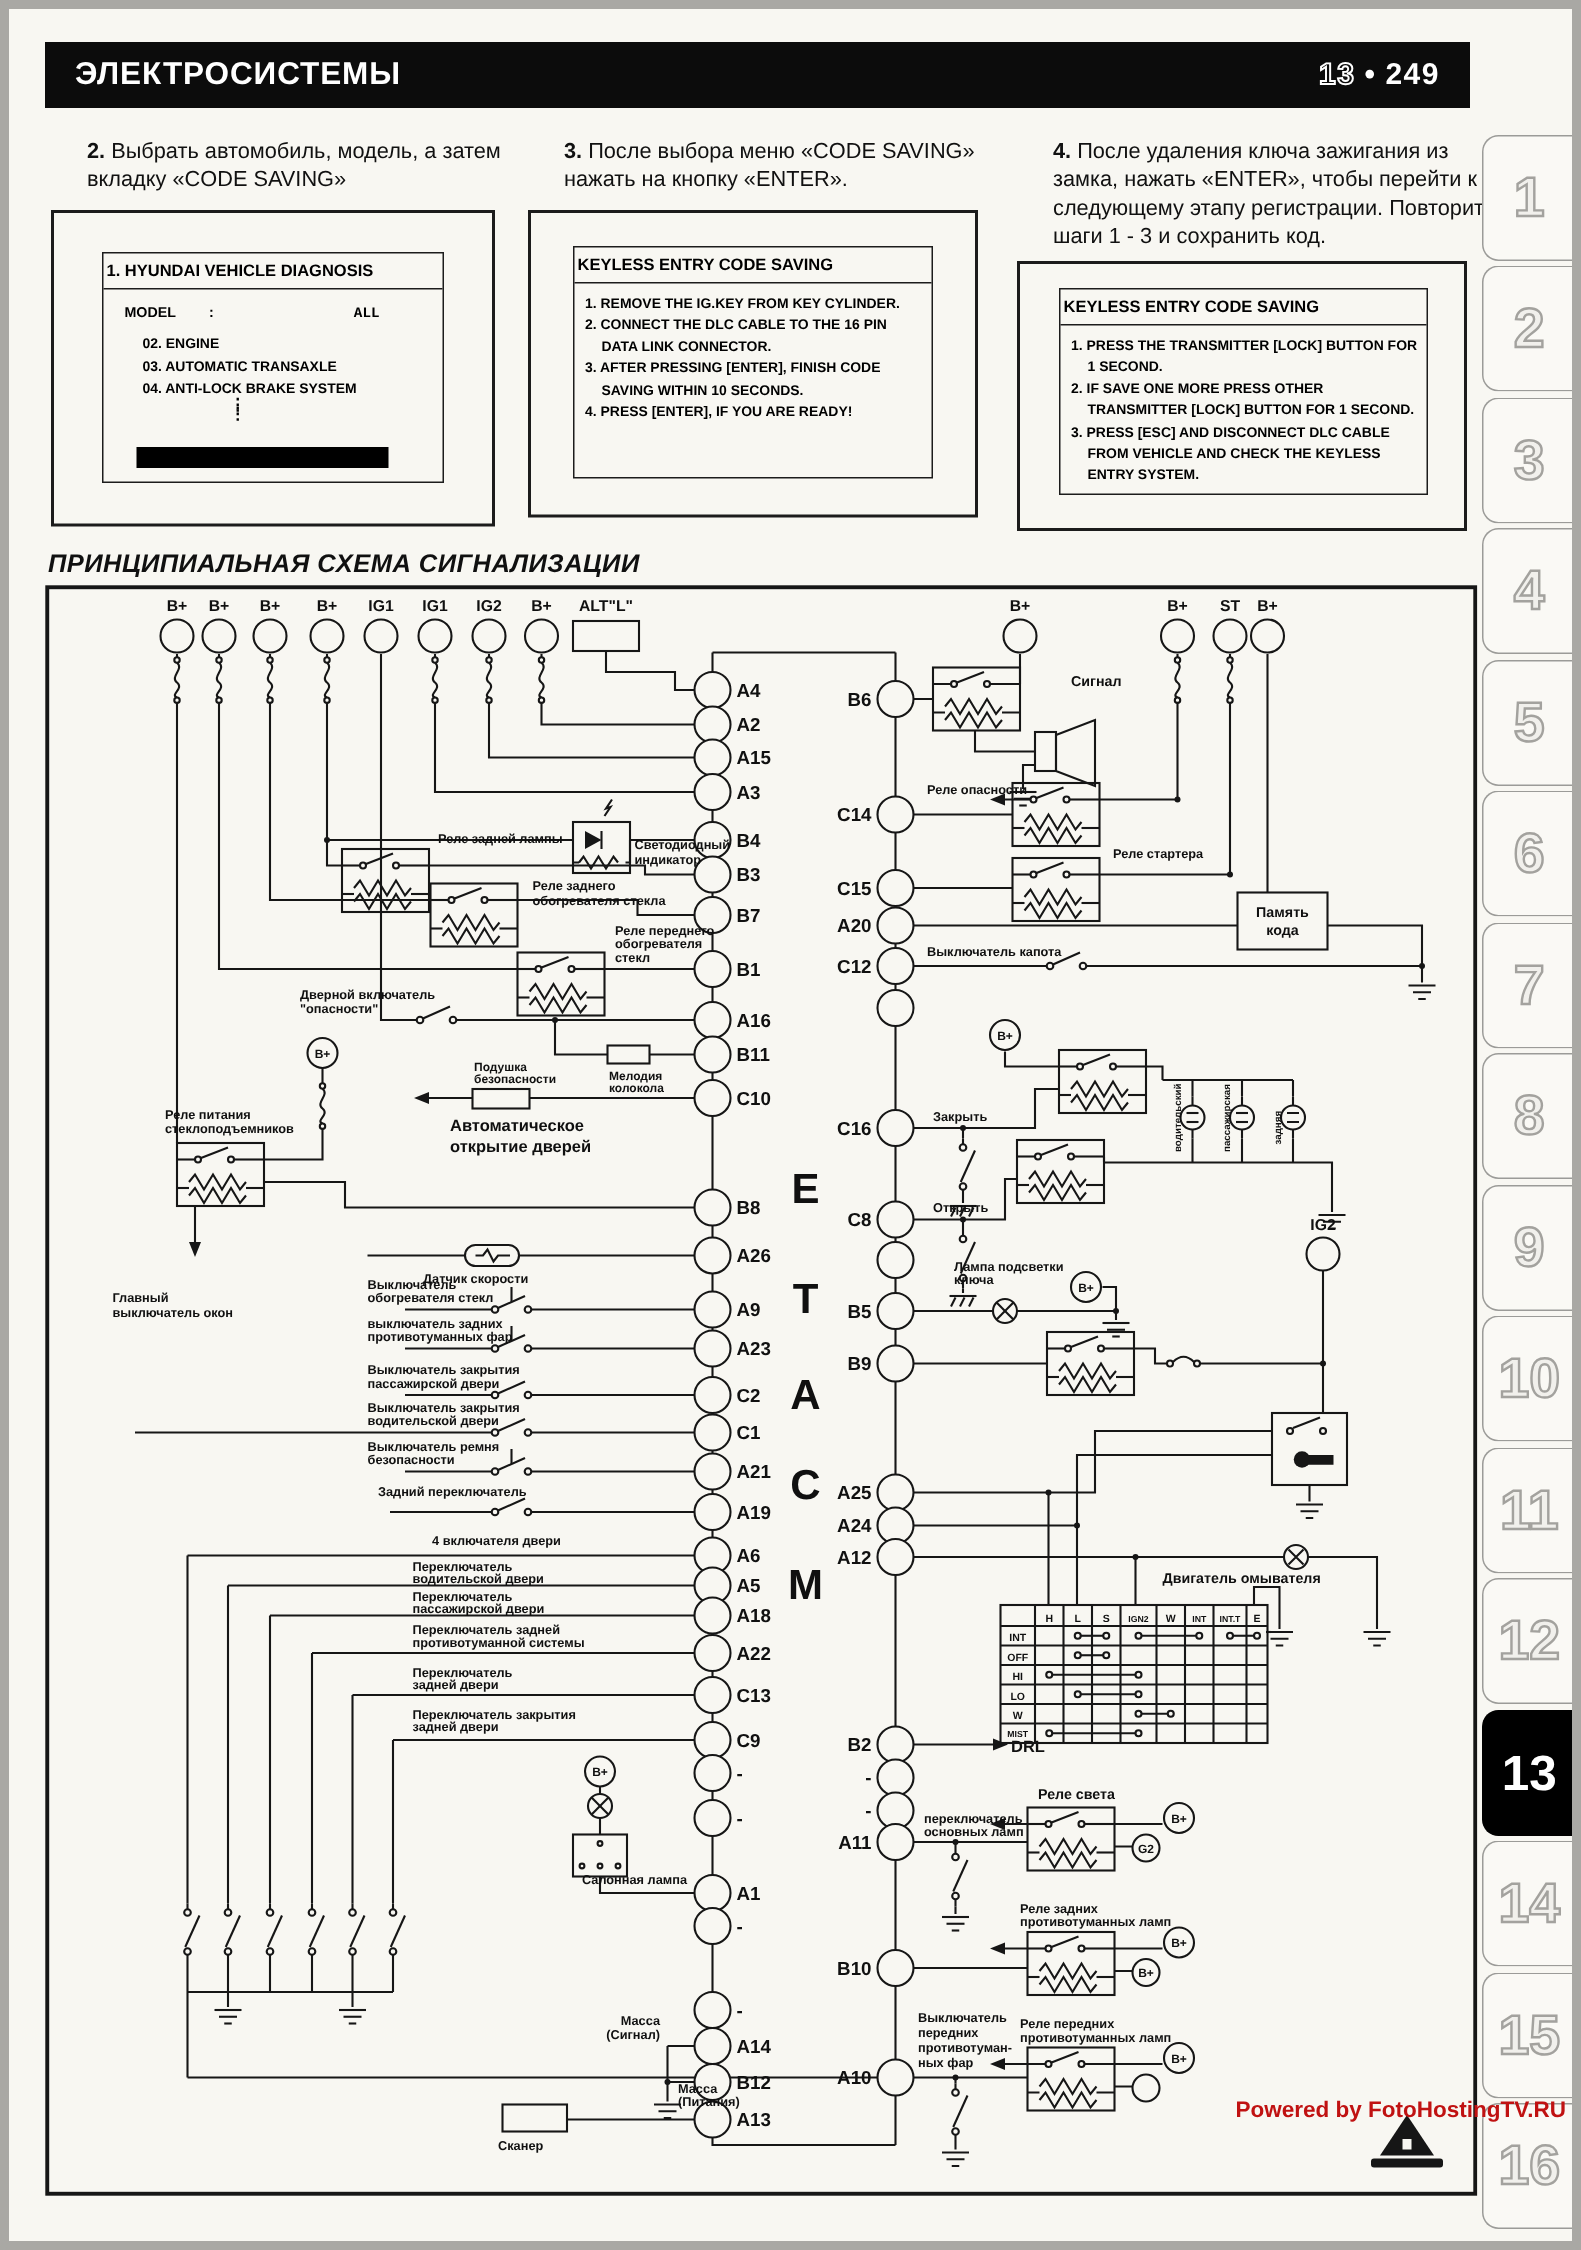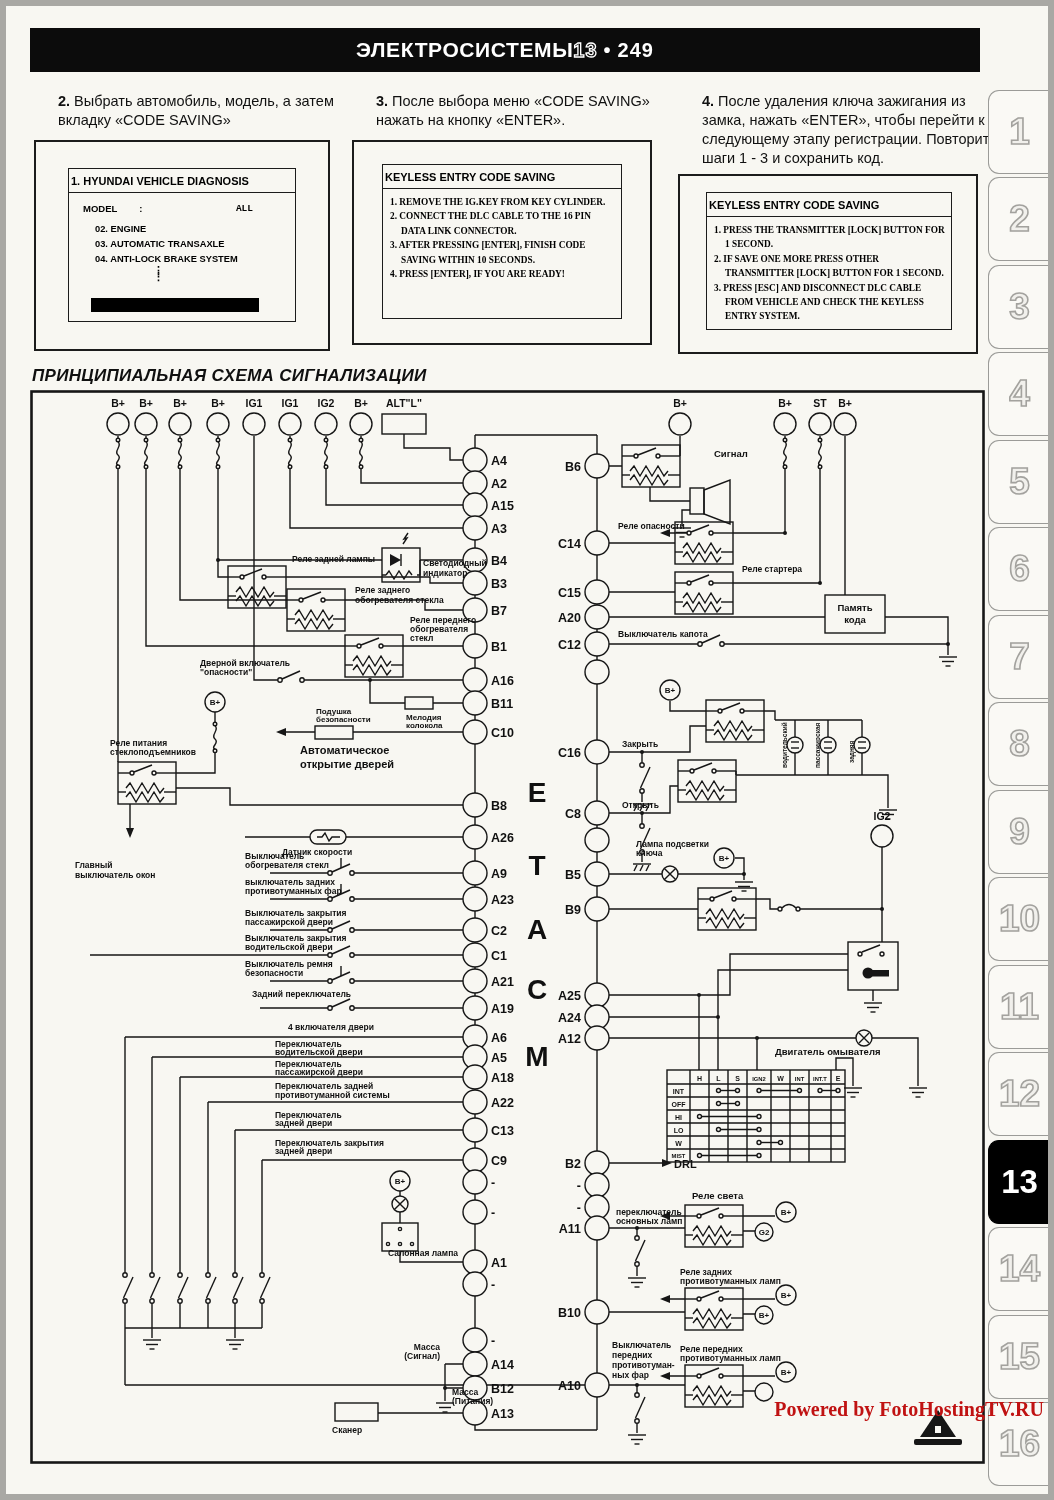--- a/index.html
+++ b/index.html
@@ -1,29 +1,29 @@
 <!DOCTYPE html>
 <html><head>
 <meta charset="utf-8">
 <style>
   html,body{margin:0;padding:0;background:#a9a8a4;font-family:"Liberation Sans",sans-serif;}
   .page{position:absolute;left:6px;top:6px;width:1042px;height:1488px;background:#f8f7f2;overflow:hidden;}
   
   .hdr{position:absolute;left:24px;top:22px;width:950px;height:44px;background:#0c0c0c;color:#fff;
-       display:flex;align-items:center;justify-content:center;padding:0 20px;box-sizing:border-box;}
+       display:flex;align-items:center;justify-content:space-between;padding:0 20px;box-sizing:border-box;}
   .hdr .t{font-size:21px;font-weight:bold;letter-spacing:.6px;}
   .hdr .pg{font-size:20px;font-weight:bold;letter-spacing:1px;display:flex;align-items:center;gap:6px;}
   .hollow{color:#0c0c0c;-webkit-text-stroke:1.3px #fff;}
   
   .sec{position:absolute;top:86px;font-size:14.5px;line-height:1.3;color:#111;margin-left:24px;}
   .sec .num{font-weight:bold;margin-right:4px;}
   .obox{position:absolute;border:2px solid #1c1c1c;}
   .ibox{position:absolute;border:1.5px solid #1c1c1c;}
   .ibox .ttl{border-bottom:1.5px solid #1c1c1c;text-align:left;font-size:11px;font-weight:bold;padding:6px 2px 5px;}
-  .scr-line{font-size:9.3px;font-weight:bold;line-height:1.55;padding-left:16px;text-indent:-11px;font-family:Liberation Serif, serif;}
+  .scr-line{font-size:9.3px;font-weight:bold;line-height:1.55;padding-left:16px;text-indent:-11px;}
   .model-row{display:flex;font-size:9.5px;font-weight:bold;padding:10px 14px 8px;}
   .model-row .all{margin-left:auto;margin-right:28px;font-family:Liberation Mono, monospace;}
   .menu-item{font-size:9.3px;font-weight:bold;padding-left:26px;line-height:1.6;}
   .vdots{font-size:11px;font-weight:bold;margin-left:84px;line-height:.55;}
   .selbar{position:absolute;left:22px;bottom:9px;width:168px;height:14px;background:#000;}
   .dtitle{position:absolute;left:26px;top:360px;font-size:17px;font-weight:bold;font-style:italic;letter-spacing:.3px;color:#101010;}
   
   .diag{position:absolute;left:24px;top:384px;width:955px;height:1075px;}
   .diag .w{fill:none;stroke:#161616;stroke-width:1.4;}
   .diag rect{fill:none;stroke:#161616;stroke-width:1.4;}
@@ -41,21 +41,21 @@
   .bp{font:bold 8px "Liberation Sans",sans-serif;}
   .tt{font:bold 7px "Liberation Sans",sans-serif;}
   .tt2{font:bold 5.8px "Liberation Sans",sans-serif;}
   .rot{font:bold 6.5px "Liberation Sans",sans-serif;}
   
   .tab{position:absolute;left:982px;width:62px;height:84px;border:1.6px solid #9b9b98;border-right:none;
        border-radius:11px 0 0 11px;background:#faf9f5;display:flex;align-items:center;justify-content:center;box-sizing:border-box;}
   .tab span{font-weight:bold;font-size:37px;color:#f1f0ec;-webkit-text-stroke:1.6px #a3a29e;}
   .tab.active{background:#000;border-color:#000;}
   .tab.active span{color:#fff;-webkit-text-stroke:0;font-size:33px;}
-  .pw{position:absolute;top:1392px;right:4px;color:#c01212;font-family:Liberation Serif, serif;font-weight:bold;font-size:20px;}
+  .pw{position:absolute;top:1392px;right:4px;color:#c01212;font-family:Liberation Sans, sans-serif;font-weight:bold;font-size:15px;}
 </style>
 </head>
 <body>
 
 <div class="page">
 
   <div class="hdr">
     <span class="t">ЭЛЕКТРОСИСТЕМЫ</span>
     <span class="pg">
       <span class="hollow">13</span>

